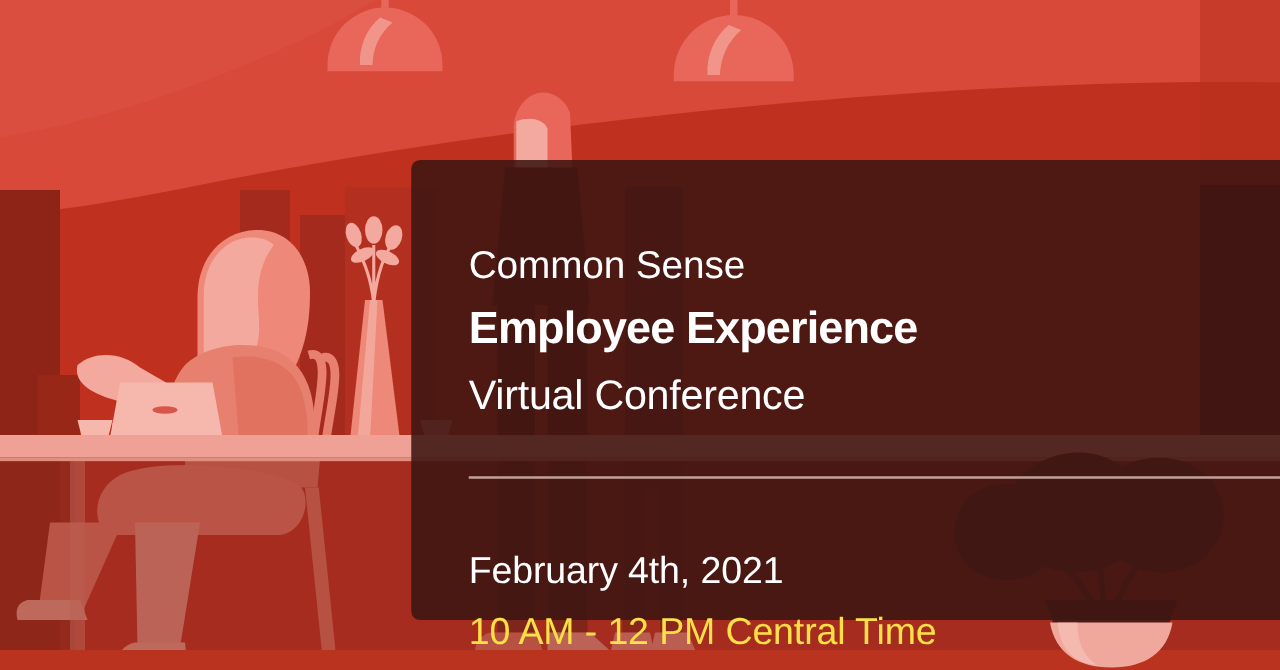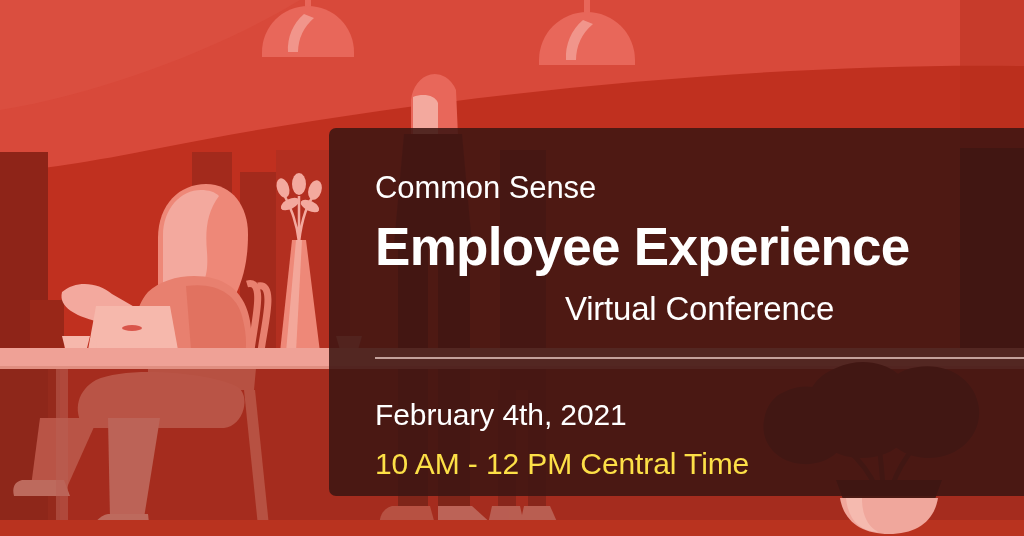--- a/index.html
+++ b/index.html
@@ -20,47 +20,46 @@
   
   #panel{
     position:absolute;
     left:329px;
     top:128px;
     width:695px;
     height:368px;
     background:rgba(62,22,18,0.88);
     border-top-left-radius:7px;
     border-bottom-left-radius:7px;
-    padding:44px 0 0 46px;
+    padding:68px 0 0 46px;
   }
   #panel-inner{ position:relative; width:100%; height:100%; }
 
   .line-eyebrow{
     color:#ffffff;
     font-size:31px;
     font-weight:400;
     letter-spacing:-0.1px;
     line-height:1.0;
     margin-bottom:17px;
   }
   .line-title{
     color:#ffffff;
-    font-size:53px;
+    font-size:36px;
     font-weight:700;
     letter-spacing:-0.7px;
     line-height:1.0;
     margin-bottom:19px;
   }
   .line-subtitle{
     color:#ffffff;
     font-size:33px;
     font-weight:400;
     letter-spacing:-0.2px;
     line-height:1.0;
-    text-align:center;
   }
   #divider{
     position:absolute;
     left:0px;
     top:185px;
     width:649px;
     height:2px;
     background:#D8B9B2;
     opacity:0.85;
   }
@@ -69,20 +68,21 @@
     left:0px;
     top:228px;
   }
   .line-date{
     color:#ffffff;
     font-size:30px;
     font-weight:400;
     letter-spacing:-0.1px;
     line-height:1.0;
     margin-bottom:19px;
+    margin-top:18px;
   }
   .line-time{
     color:#fde047;
     font-size:30px;
     font-weight:400;
     letter-spacing:-0.1px;
     line-height:1.0;
   }
 </style>
 </head>

